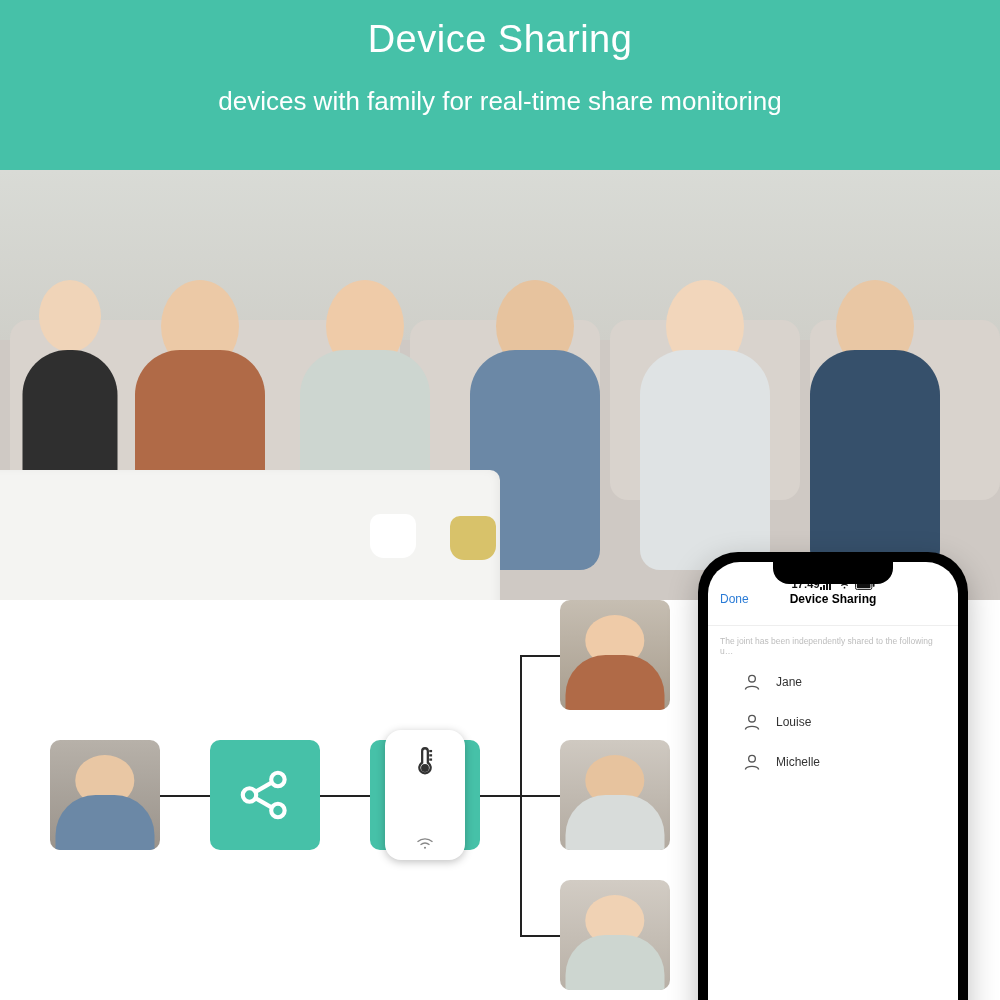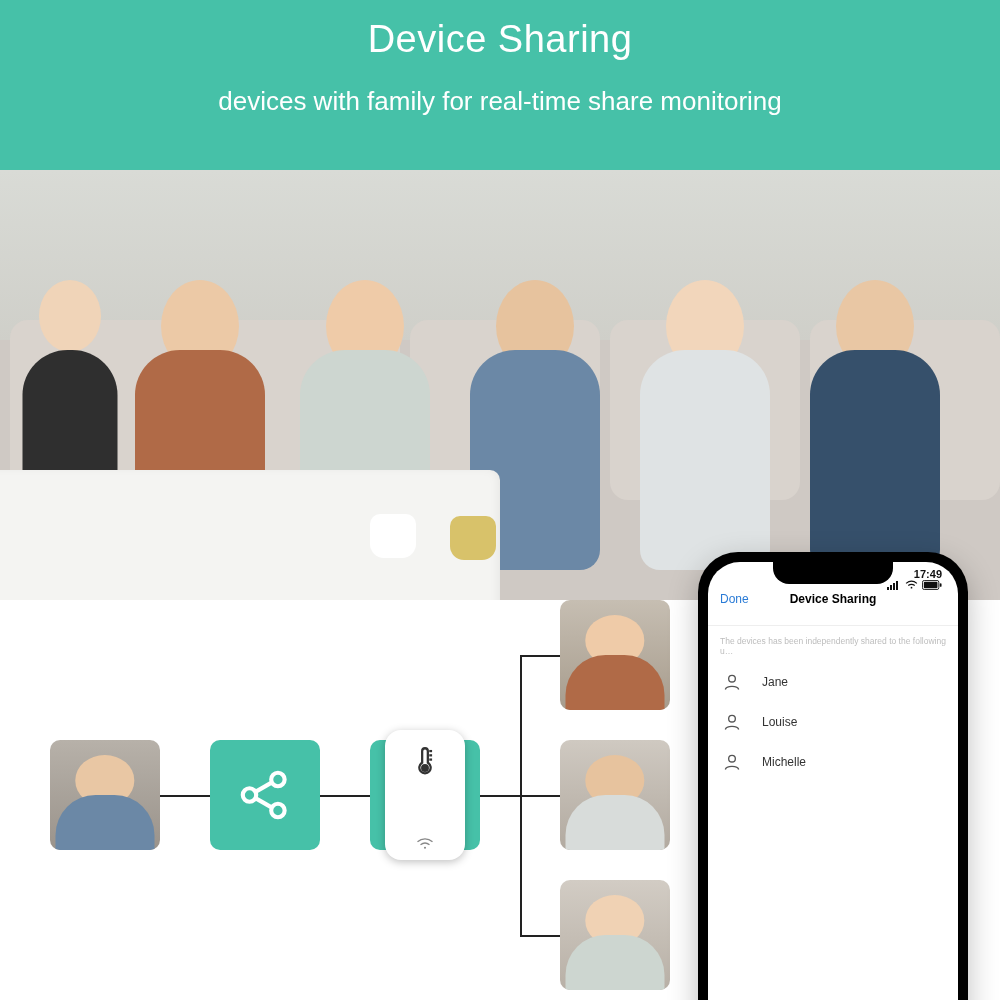--- a/index.html
+++ b/index.html
@@ -67,39 +67,39 @@
   }
   .screen {
     width: 100%; height: 100%; background: #fff; border-radius: 32px; overflow: hidden; position: relative;
     display: flex; flex-direction: column;
   }
   .notch {
     position: absolute; top: 0; left: 50%; transform: translateX(-50%);
     width: 120px; height: 22px; background: #000; border-radius: 0 0 16px 16px; z-index: 5;
   }
   .status-bar {
-    height: 30px; display: flex; justify-content: flex-end; align-items: flex-end;
-    padding: 0 16px 2px; font-size: 11px; font-weight: 600; color: #111; flex-direction: column;
+    height: 30px; display: flex; justify-content: center; align-items: flex-end;
+    padding: 0 16px 2px; font-size: 11px; font-weight: 600; color: #111;
   }
   .status-right { display: flex; gap: 4px; align-items: center; }
   .nav {
     display: flex; justify-content: center; position: relative;
     height: 34px; border-bottom: 1px solid #eee;
   }
   .nav .done { position: absolute; left: 12px; color: #2a7bd6; font-size: 12px; }
   .nav .title { font-size: 12px; font-weight: 600; }
   .notice {
     background: #fff7d9; padding: 10px 12px; font-size: 8.5px; line-height: 1.35; color: #6b6b6b;
   }
   .notice a { color: #2a7bd6; text-decoration: none; }
   .subtle {
     padding: 10px 12px 6px; font-size: 8.5px; color: #bdbdbd;
   }
   .share-row {
-    display: flex; align-items: center; gap: 20px; padding: 10px 14px; font-size: 12px; color: #333;
+    display: flex; align-items: center; gap: 14px; padding: 10px 14px; font-size: 12px; color: #333; margin-left: 20px;
   }
   .person-icon { width: 20px; height: 20px; }
 </style>
 </head>
 <body>
 
 <div class="root">
 
   <div class="banner">
     <h1>Device Sharing</h1>
@@ -234,21 +234,21 @@
             </svg>
         </div>
       </div>
 
       <div class="nav">
         <span class="done">Done</span>
         <span class="title">Device Sharing</span>
       </div>
 
 
-      <div class="subtle">The devices has been independently shared to the following u…</div>
+      <div class="subtle">The joint has been independently shared to the following u…</div>
 
       <div class="share-row">
         <svg class="person-icon" viewBox="0 0 24 24" fill="none" stroke="#555" stroke-width="1.6">
             <circle cx="12" cy="8" r="4"></circle>
             <path d="M4 21c1-5 15-5 16 0"></path>
           </svg>
         <span>Jane</span>
       </div>
       <div class="share-row">
         <svg class="person-icon" viewBox="0 0 24 24" fill="none" stroke="#555" stroke-width="1.6">

